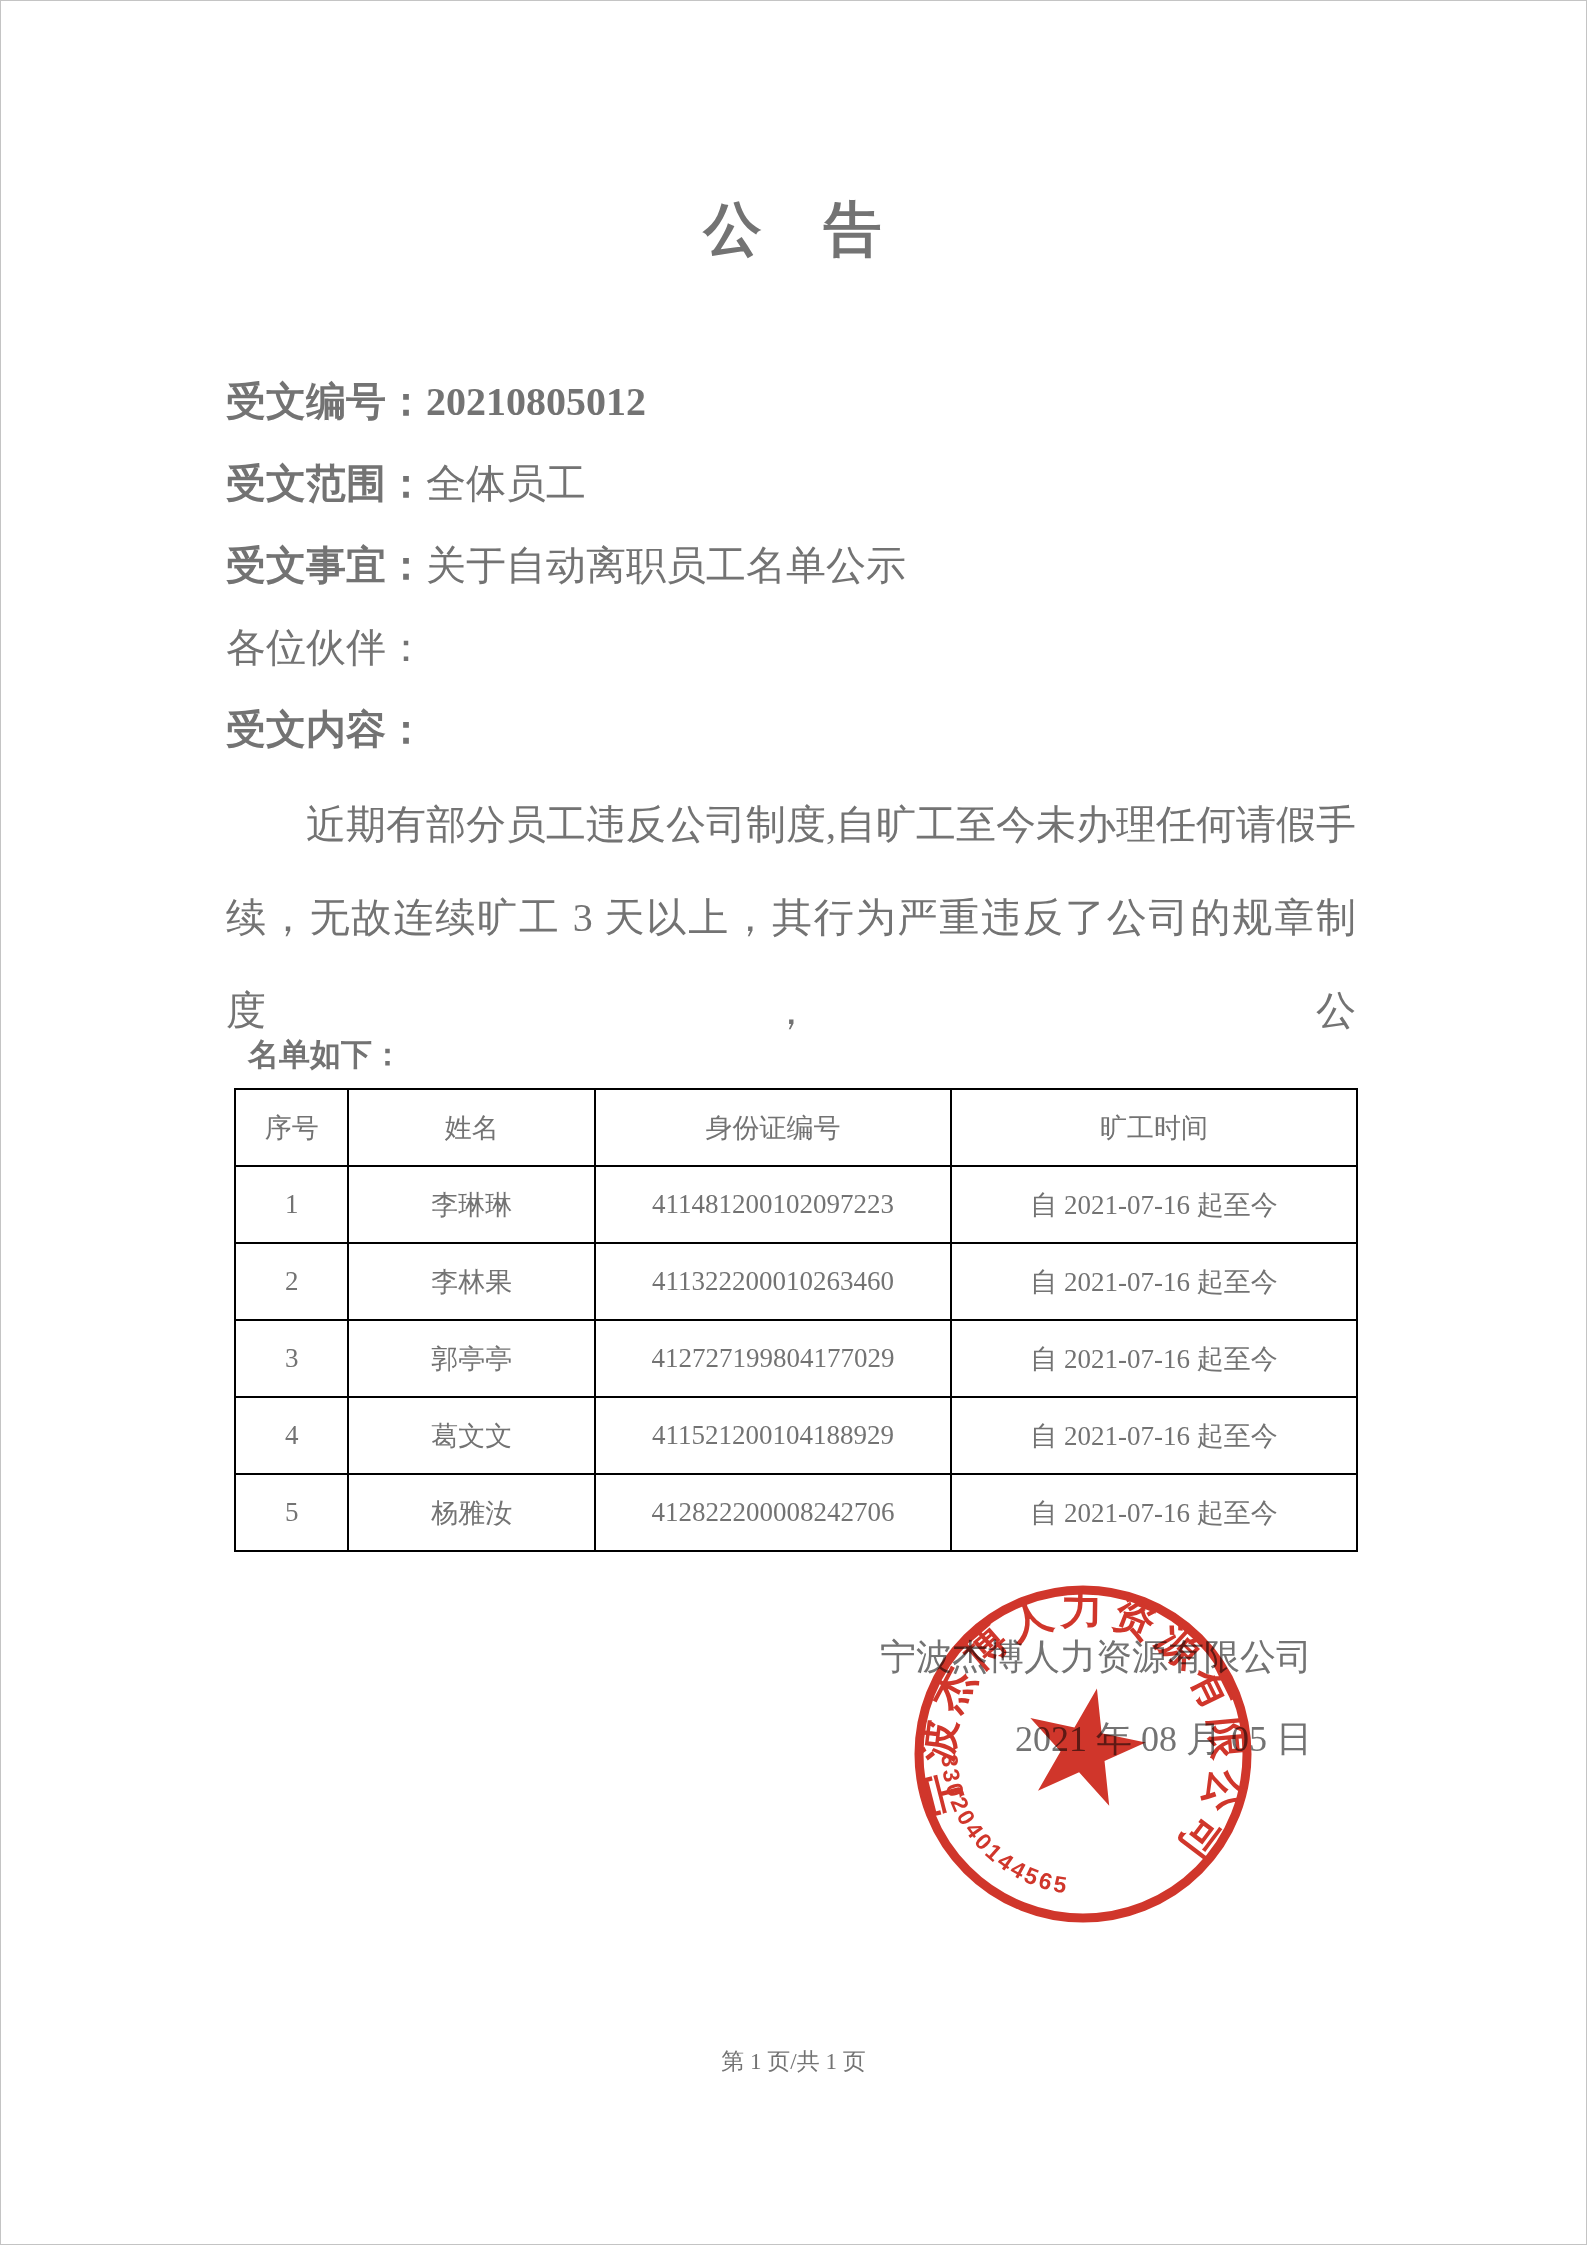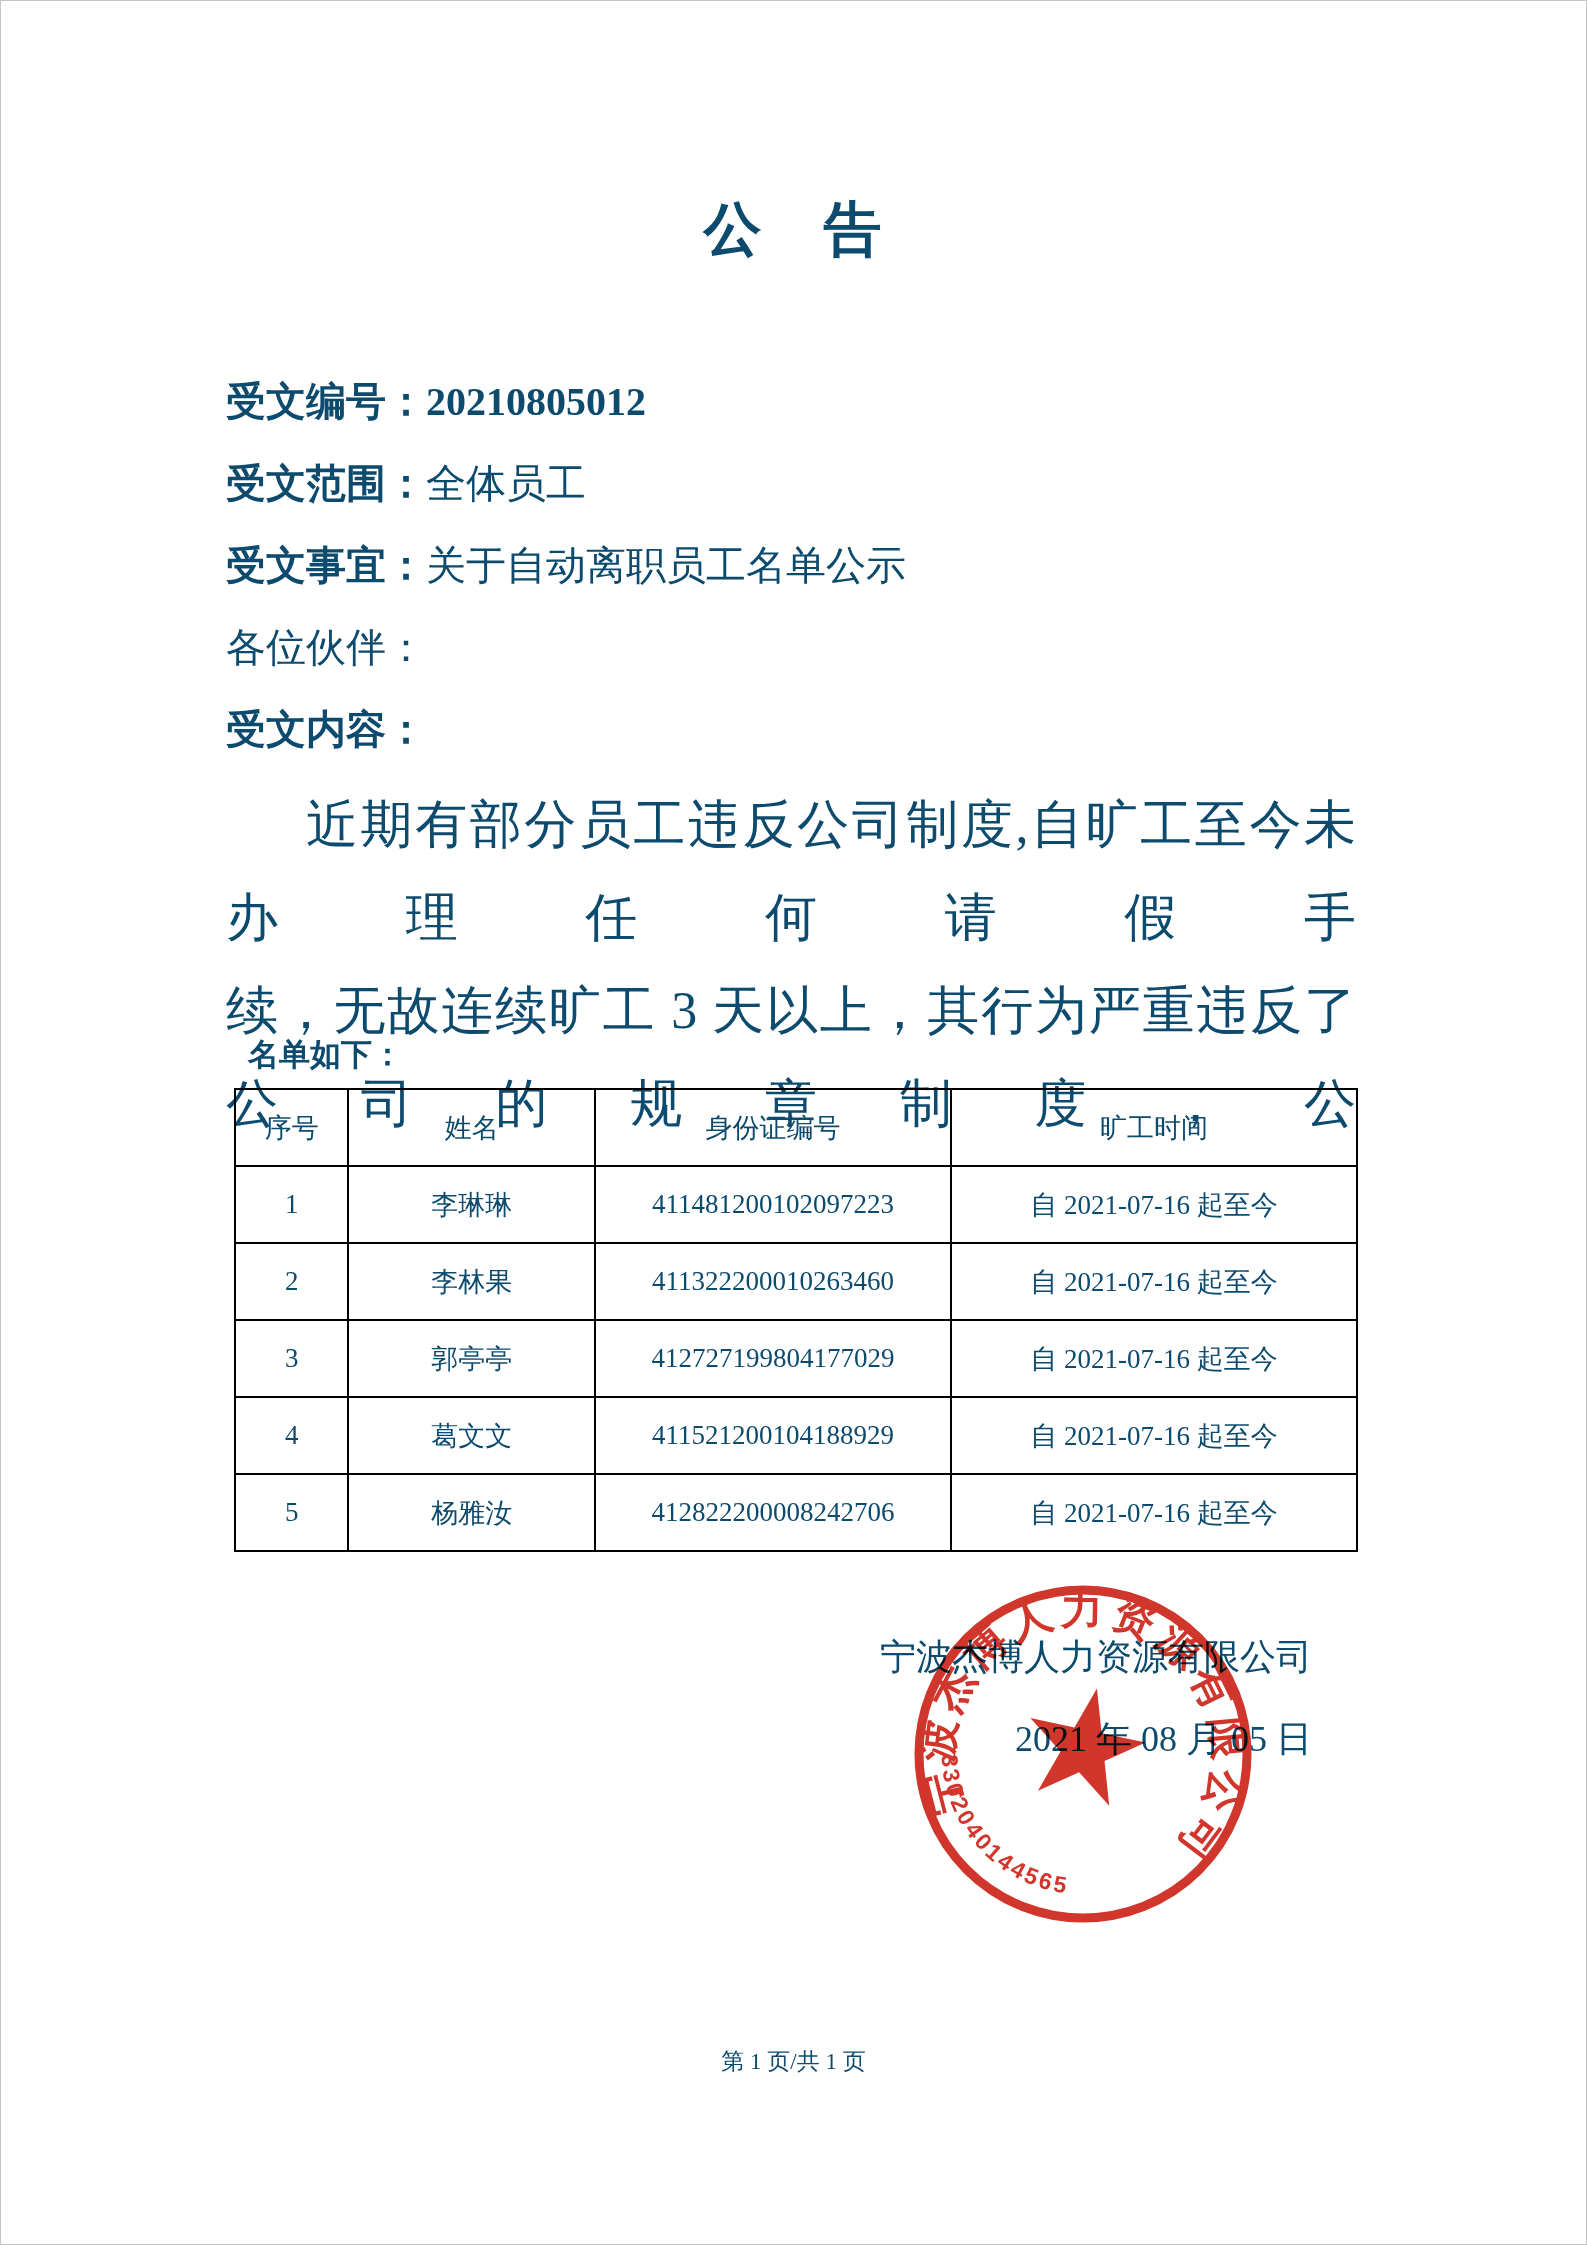--- a/index.html
+++ b/index.html
@@ -3,36 +3,36 @@
 <meta charset="utf-8">
 <style>
   html,body{margin:0;padding:0;background:#ffffff;}
   .page{
     position:relative;
     width:1587px;height:2245px;
     background:#ffffff;
     border:1px solid #c4c4c4;
     box-sizing:border-box;
     font-family:"Liberation Serif","DejaVu Serif",serif;
-    color:#0c4a6e;
+    color:#737373;
     overflow:hidden;
   }
   .title{
     position:absolute;top:190px;left:0;right:0;
     margin:0;text-align:center;
     font-size:58px;font-weight:bold;letter-spacing:2px;
     white-space:pre;
   }
   .fields{position:absolute;left:225px;right:227px;top:360px;}
   .field-line{height:82px;line-height:82px;font-size:40px;white-space:nowrap;}
   .flabel{font-weight:bold;}
   .fvalue{font-weight:normal;}
   .fvalue.bold{font-weight:bold;}
   .salutation{font-weight:normal;}
-  .body-par{position:absolute;left:225px;right:230px;top:777px;font-size:52px;}
+  .body-par{position:absolute;left:225px;right:230px;top:777px;font-size:40px;}
   .bline{line-height:93px;white-space:nowrap;}
   .bline.jlast{white-space:normal;text-align:justify;text-align-last:justify;}
   .bline.indent{text-indent:80px;}
   .list-intro{
     position:absolute;left:247px;top:1034px;
     font-size:31px;font-weight:bold;line-height:40px;text-align:center;
   }
   .roster{
     position:absolute;left:233px;top:1087px;width:1124px;
     border-collapse:collapse;table-layout:fixed;

